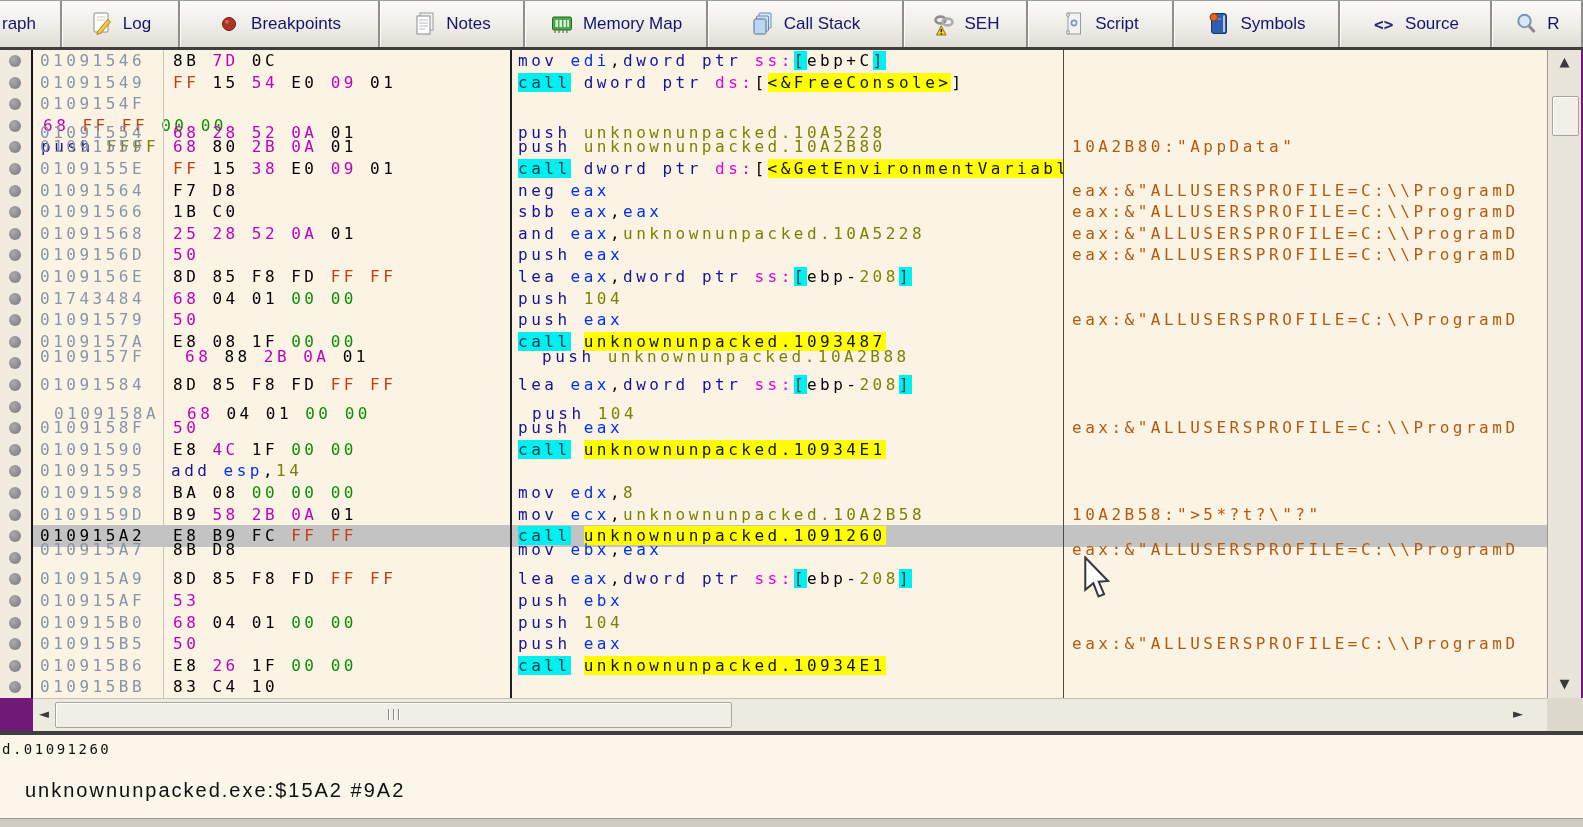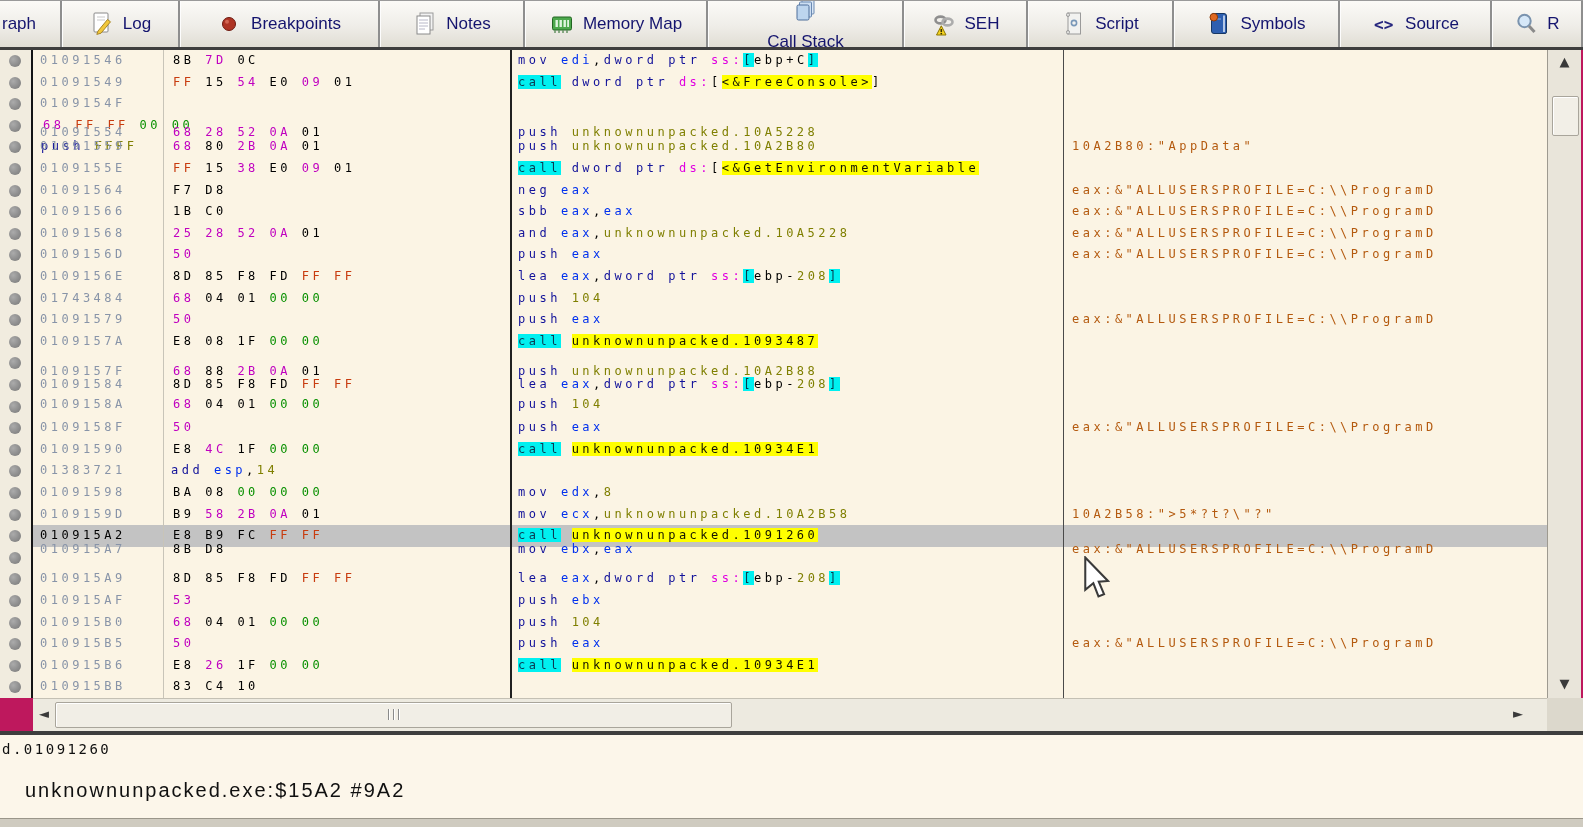--- a/index.html
+++ b/index.html
@@ -1,18 +1,18 @@
 <!DOCTYPE html>
 <html style="--view-bg: #FBF4E4; --gutter-bg: #F1ECDF; --selection: #C3C3C3; --address: #8894A8; --address-selected: #000000; --mnemonic: #12129A; --register: #0030EE; --segment: #E000E0; --value: #7F7F00; --call-bg: #00F0F0; --call-text: #0A3A52; --api-bg: #FFFF00; --api-text: #141400; --comment: #B45A0F; --byte-00: #089000; --byte-ff: #C83C0F; --byte-ascii: #C000C0; --byte-default: #000000; --tabbar-bg-top: #FBFAF7; --tabbar-bg-bottom: #E0DDD4; --status-bg: #FCF6EA;"><head>
 <meta charset="utf-8">
 <style>
   html,body{margin:0;padding:0;background:#B8B4AA;}
   .window{
     position:relative;width:1583px;height:827px;overflow:hidden;
-    background:#be185d;
+    background:#701a75;
     font-family:"DejaVu Sans Mono",monospace;
   }
   
   .tabbar{
     position:absolute;left:0;top:0;width:1583px;height:47px;
     background:linear-gradient(to bottom,var(--tabbar-bg-top) 0%,#EFEDE8 55%,var(--tabbar-bg-bottom) 100%);
     border-top:1px solid #9A9A9A;
     display:flex;box-sizing:border-box;
   }
   .tab{
@@ -29,21 +29,21 @@
   .tab-icon{display:inline-flex;width:24px;height:26px;flex:0 0 auto;}
   
   .panel-top-border{position:absolute;left:0;top:47px;width:1583px;height:3px;background:#3E3E3E;}
   .gutter{position:absolute;left:0;top:50px;width:31px;height:648px;background:var(--gutter-bg);}
   .dot{position:absolute;left:9px;width:12px;height:12px;border-radius:50%;
     background:radial-gradient(circle at 35% 35%,#ABABAB,#777777);}
   .gutter-line{position:absolute;left:31px;top:50px;width:2px;height:648px;background:#141414;}
   .rows{position:absolute;left:33px;top:50px;width:1514px;height:648px;
     background:var(--view-bg);overflow:hidden;}
   .drow{position:absolute;left:0;width:100%;height:21.6px;display:flex;
-    font-size:12px;letter-spacing:3.5px;line-height:21.6px;white-space:pre;cursor:default;}
+    font-size:16px;letter-spacing:3.5px;line-height:21.6px;white-space:pre;cursor:default;}
   .drow.sel{background:var(--selection);}
   .c-addr{width:130px;padding-left:7px;box-sizing:border-box;color:var(--address);overflow:hidden;flex:0 0 auto;}
   .drow.sel .c-addr{color:var(--address-selected);}
   .c-bytes{width:347px;padding-left:10px;box-sizing:border-box;overflow:hidden;flex:0 0 auto;}
   .c-asm{width:553px;padding-left:8px;box-sizing:border-box;overflow:hidden;flex:0 0 auto;}
   .c-cmt{flex:1 1 auto;padding-left:9px;box-sizing:border-box;overflow:hidden;color:var(--comment);}
   
   .tk-mn,.tk-kw{color:var(--mnemonic);}
   .tk-reg{color:var(--register);}
   .tk-seg{color:var(--segment);}
@@ -134,21 +134,21 @@
             <rect x="13.5" y="9" width="2.4" height="7" fill="#DFF5DF"></rect>
             <rect x="17.2" y="9" width="1.8" height="7" fill="#DFF5DF"></rect>
             <line x1="5" y1="19.5" x2="5" y2="22" stroke="#226622"></line>
             <line x1="9" y1="19.5" x2="9" y2="22" stroke="#226622"></line>
             <line x1="13" y1="19.5" x2="13" y2="22" stroke="#226622"></line>
             <line x1="17" y1="19.5" x2="17" y2="22" stroke="#226622"></line>
           </svg>
         </span>
         <span class="tab-label">Memory Map</span>
       </div>
-      <div class="tab" style="width: 196px; flex-direction: column;">
+      <div class="tab" style="width: 196px;">
         <span class="tab-icon">
           <svg width="24" height="26" viewBox="0 0 24 26">
             <rect x="8" y="2" width="12" height="15" rx="1" fill="#D9E7F6" stroke="#6A89B2"></rect>
             <rect x="5.5" y="5" width="12" height="15" rx="1" fill="#CCDEF2" stroke="#6A89B2"></rect>
             <rect x="3" y="8" width="12" height="15" rx="1.5" fill="#BDD5EE" stroke="#4F6F9A"></rect>
           </svg>
         </span>
         <span class="tab-label">Call Stack</span>
       </div>
       <div class="tab" style="width: 124px;">
@@ -248,26 +248,26 @@
       <div class="drow" style="top: 86.4px;"><div class="c-addr">01091559</div><div class="c-bytes"><span class="basc">68</span> <span class="bdef">80</span> <span class="basc">2B</span> <span class="basc">0A</span> <span class="bdef">01</span></div><div class="c-asm"><span class="tk-mn">push </span><span class="tk-mod">unknownunpacked.10A2B80</span></div><div class="c-cmt">10A2B80:"AppData"</div></div>
       <div class="drow" style="top: 108px;"><div class="c-addr">0109155E</div><div class="c-bytes"><span class="bff">FF</span> <span class="bdef">15</span> <span class="basc">38</span> <span class="bdef">E0</span> <span class="basc">09</span> <span class="bdef">01</span></div><div class="c-asm"><span class="tk-call">call</span><span class="tk-pun"> </span><span class="tk-kw">dword ptr </span><span class="tk-seg">ds:</span><span class="tk-br">[</span><span class="tk-api">&lt;&amp;GetEnvironmentVariable</span></div><div class="c-cmt"></div></div>
       <div class="drow" style="top: 129.6px;"><div class="c-addr">01091564</div><div class="c-bytes"><span class="bdef">F7</span> <span class="bdef">D8</span></div><div class="c-asm"><span class="tk-mn">neg </span><span class="tk-reg">eax</span></div><div class="c-cmt">eax:&amp;"ALLUSERSPROFILE=C:\\ProgramD</div></div>
       <div class="drow" style="top: 151.2px;"><div class="c-addr">01091566</div><div class="c-bytes"><span class="bdef">1B</span> <span class="bdef">C0</span></div><div class="c-asm"><span class="tk-mn">sbb </span><span class="tk-reg">eax</span><span class="tk-pun">,</span><span class="tk-reg">eax</span></div><div class="c-cmt">eax:&amp;"ALLUSERSPROFILE=C:\\ProgramD</div></div>
       <div class="drow" style="top: 172.8px;"><div class="c-addr">01091568</div><div class="c-bytes"><span class="basc">25</span> <span class="basc">28</span> <span class="basc">52</span> <span class="basc">0A</span> <span class="bdef">01</span></div><div class="c-asm"><span class="tk-mn">and </span><span class="tk-reg">eax</span><span class="tk-pun">,</span><span class="tk-mod">unknownunpacked.10A5228</span></div><div class="c-cmt">eax:&amp;"ALLUSERSPROFILE=C:\\ProgramD</div></div>
       <div class="drow" style="top: 194.4px;"><div class="c-addr">0109156D</div><div class="c-bytes"><span class="basc">50</span></div><div class="c-asm"><span class="tk-mn">push </span><span class="tk-reg">eax</span></div><div class="c-cmt">eax:&amp;"ALLUSERSPROFILE=C:\\ProgramD</div></div>
       <div class="drow" style="top: 216px;"><div class="c-addr">0109156E</div><div class="c-bytes"><span class="bdef">8D</span> <span class="bdef">85</span> <span class="bdef">F8</span> <span class="bdef">FD</span> <span class="bff">FF</span> <span class="bff">FF</span></div><div class="c-asm"><span class="tk-mn">lea </span><span class="tk-reg">eax</span><span class="tk-pun">,</span><span class="tk-kw">dword ptr </span><span class="tk-seg">ss:</span><span class="tk-brh">[</span><span class="tk-blk">ebp-</span><span class="tk-num">208</span><span class="tk-brh">]</span></div><div class="c-cmt"></div></div>
       <div class="drow" style="top: 237.6px;"><div class="c-addr">01743484</div><div class="c-bytes"><span class="basc">68</span> <span class="bdef">04</span> <span class="bdef">01</span> <span class="b00">00</span> <span class="b00">00</span></div><div class="c-asm"><span class="tk-mn">push </span><span class="tk-num">104</span></div><div class="c-cmt"></div></div>
       <div class="drow" style="top: 259.2px;"><div class="c-addr">01091579</div><div class="c-bytes"><span class="basc">50</span></div><div class="c-asm"><span class="tk-mn">push </span><span class="tk-reg">eax</span></div><div class="c-cmt">eax:&amp;"ALLUSERSPROFILE=C:\\ProgramD</div></div>
       <div class="drow" style="top: 280.8px;"><div class="c-addr">0109157A</div><div class="c-bytes"><span class="bdef">E8</span> <span class="bdef">08</span> <span class="bdef">1F</span> <span class="b00">00</span> <span class="b00">00</span></div><div class="c-asm"><span class="tk-call">call</span><span class="tk-pun"> </span><span class="tk-api">unknownunpacked.1093487</span></div><div class="c-cmt"></div></div>
-      <div class="drow" style="top: 311px;"><div class="c-addr">0109157F</div><div class="c-bytes"><span class="basc">68</span> <span class="bdef">88</span> <span class="basc">2B</span> <span class="basc">0A</span> <span class="bdef">01</span></div><div class="c-asm"><span class="tk-mn">push </span><span class="tk-mod">unknownunpacked.10A2B88</span></div><div class="c-cmt"></div></div>
+      <div class="drow" style="top: 296px; gap: 12px;"><div class="c-addr">0109157F</div><div class="c-bytes"><span class="basc">68</span> <span class="bdef">88</span> <span class="basc">2B</span> <span class="basc">0A</span> <span class="bdef">01</span></div><div class="c-asm"><span class="tk-mn">push </span><span class="tk-mod">unknownunpacked.10A2B88</span></div><div class="c-cmt"></div></div>
       <div class="drow" style="top: 324px;"><div class="c-addr">01091584</div><div class="c-bytes"><span class="bdef">8D</span> <span class="bdef">85</span> <span class="bdef">F8</span> <span class="bdef">FD</span> <span class="bff">FF</span> <span class="bff">FF</span></div><div class="c-asm"><span class="tk-mn">lea </span><span class="tk-reg">eax</span><span class="tk-pun">,</span><span class="tk-kw">dword ptr </span><span class="tk-seg">ss:</span><span class="tk-brh">[</span><span class="tk-blk">ebp-</span><span class="tk-num">208</span><span class="tk-brh">]</span></div><div class="c-cmt"></div></div>
-      <div class="drow" style="top: 344px;"><div class="c-addr">0109158A</div><div class="c-bytes"><span class="basc">68</span> <span class="bdef">04</span> <span class="bdef">01</span> <span class="b00">00</span> <span class="b00">00</span></div><div class="c-asm"><span class="tk-mn">push </span><span class="tk-num">104</span></div><div class="c-cmt"></div></div>
+      <div class="drow" style="top: 353px; margin-left: 14px;"><div class="c-addr">0109158A</div><div class="c-bytes"><span class="basc">68</span> <span class="bdef">04</span> <span class="bdef">01</span> <span class="b00">00</span> <span class="b00">00</span></div><div class="c-asm"><span class="tk-mn">push </span><span class="tk-num">104</span></div><div class="c-cmt"></div></div>
       <div class="drow" style="top: 367.2px;"><div class="c-addr">0109158F</div><div class="c-bytes"><span class="basc">50</span></div><div class="c-asm"><span class="tk-mn">push </span><span class="tk-reg">eax</span></div><div class="c-cmt">eax:&amp;"ALLUSERSPROFILE=C:\\ProgramD</div></div>
       <div class="drow" style="top: 388.8px;"><div class="c-addr">01091590</div><div class="c-bytes"><span class="bdef">E8</span> <span class="basc">4C</span> <span class="bdef">1F</span> <span class="b00">00</span> <span class="b00">00</span></div><div class="c-asm"><span class="tk-call">call</span><span class="tk-pun"> </span><span class="tk-api">unknownunpacked.10934E1</span></div><div class="c-cmt"></div></div>
-      <div class="drow" style="top: 410.4px;"><div class="c-addr">01383721</div><div class="c-asm"><span class="tk-mn">add </span><span class="tk-reg">esp</span><span class="tk-pun">,</span><span class="tk-num">14</span></div><div class="c-cmt"></div></div>
+      <div class="drow" style="top: 410.4px;"><div class="c-addr">01091595</div><div class="c-asm"><span class="tk-mn">add </span><span class="tk-reg">esp</span><span class="tk-pun">,</span><span class="tk-num">14</span></div><div class="c-cmt"></div></div>
       <div class="drow" style="top: 432px;"><div class="c-addr">01091598</div><div class="c-bytes"><span class="bdef">BA</span> <span class="bdef">08</span> <span class="b00">00</span> <span class="b00">00</span> <span class="b00">00</span></div><div class="c-asm"><span class="tk-mn">mov </span><span class="tk-reg">edx</span><span class="tk-pun">,</span><span class="tk-num">8</span></div><div class="c-cmt"></div></div>
       <div class="drow" style="top: 453.6px;"><div class="c-addr">0109159D</div><div class="c-bytes"><span class="bdef">B9</span> <span class="basc">58</span> <span class="basc">2B</span> <span class="basc">0A</span> <span class="bdef">01</span></div><div class="c-asm"><span class="tk-mn">mov </span><span class="tk-reg">ecx</span><span class="tk-pun">,</span><span class="tk-mod">unknownunpacked.10A2B58</span></div><div class="c-cmt">10A2B58:"&gt;5*?t?\"?"</div></div>
       <div class="drow sel" style="top: 475.2px;"><div class="c-addr">010915A2</div><div class="c-bytes"><span class="bdef">E8</span> <span class="bdef">B9</span> <span class="bdef">FC</span> <span class="bff">FF</span> <span class="bff">FF</span></div><div class="c-asm"><span class="tk-call">call</span><span class="tk-pun"> </span><span class="tk-api">unknownunpacked.1091260</span></div><div class="c-cmt"></div></div>
       <div class="drow" style="top: 489px;"><div class="c-addr">010915A7</div><div class="c-bytes"><span class="bdef">8B</span> <span class="bdef">D8</span></div><div class="c-asm"><span class="tk-mn">mov </span><span class="tk-reg">ebx</span><span class="tk-pun">,</span><span class="tk-reg">eax</span></div><div class="c-cmt">eax:&amp;"ALLUSERSPROFILE=C:\\ProgramD</div></div>
       <div class="drow" style="top: 518.4px;"><div class="c-addr">010915A9</div><div class="c-bytes"><span class="bdef">8D</span> <span class="bdef">85</span> <span class="bdef">F8</span> <span class="bdef">FD</span> <span class="bff">FF</span> <span class="bff">FF</span></div><div class="c-asm"><span class="tk-mn">lea </span><span class="tk-reg">eax</span><span class="tk-pun">,</span><span class="tk-kw">dword ptr </span><span class="tk-seg">ss:</span><span class="tk-brh">[</span><span class="tk-blk">ebp-</span><span class="tk-num">208</span><span class="tk-brh">]</span></div><div class="c-cmt"></div></div>
       <div class="drow" style="top: 540px;"><div class="c-addr">010915AF</div><div class="c-bytes"><span class="basc">53</span></div><div class="c-asm"><span class="tk-mn">push </span><span class="tk-reg">ebx</span></div><div class="c-cmt"></div></div>
       <div class="drow" style="top: 561.6px;"><div class="c-addr">010915B0</div><div class="c-bytes"><span class="basc">68</span> <span class="bdef">04</span> <span class="bdef">01</span> <span class="b00">00</span> <span class="b00">00</span></div><div class="c-asm"><span class="tk-mn">push </span><span class="tk-num">104</span></div><div class="c-cmt"></div></div>
       <div class="drow" style="top: 583.2px;"><div class="c-addr">010915B5</div><div class="c-bytes"><span class="basc">50</span></div><div class="c-asm"><span class="tk-mn">push </span><span class="tk-reg">eax</span></div><div class="c-cmt">eax:&amp;"ALLUSERSPROFILE=C:\\ProgramD</div></div>
       <div class="drow" style="top: 604.8px;"><div class="c-addr">010915B6</div><div class="c-bytes"><span class="bdef">E8</span> <span class="basc">26</span> <span class="bdef">1F</span> <span class="b00">00</span> <span class="b00">00</span></div><div class="c-asm"><span class="tk-call">call</span><span class="tk-pun"> </span><span class="tk-api">unknownunpacked.10934E1</span></div><div class="c-cmt"></div></div>
       <div class="drow" style="top: 626.4px;"><div class="c-addr">010915BB</div><div class="c-bytes"><span class="bdef">83</span> <span class="bdef">C4</span> <span class="bdef">10</span></div><div class="c-cmt"></div></div>

